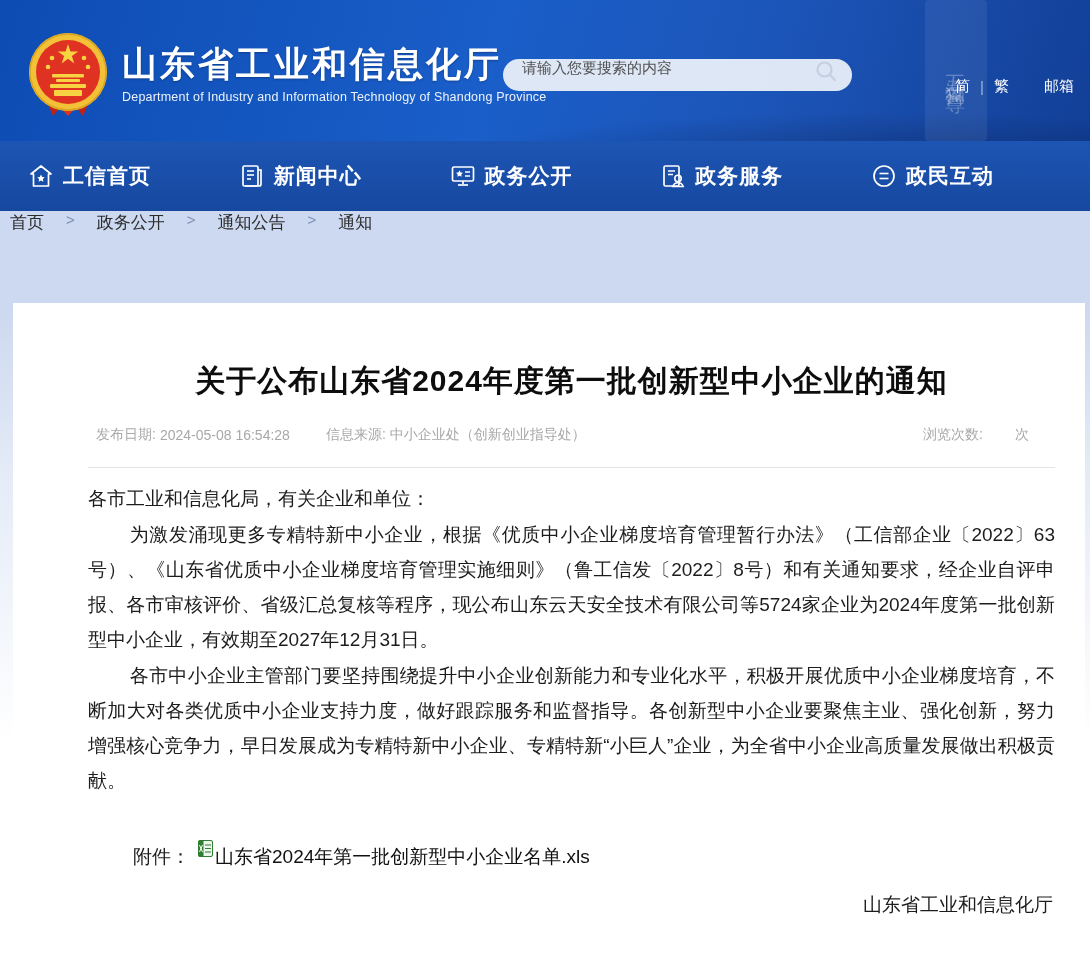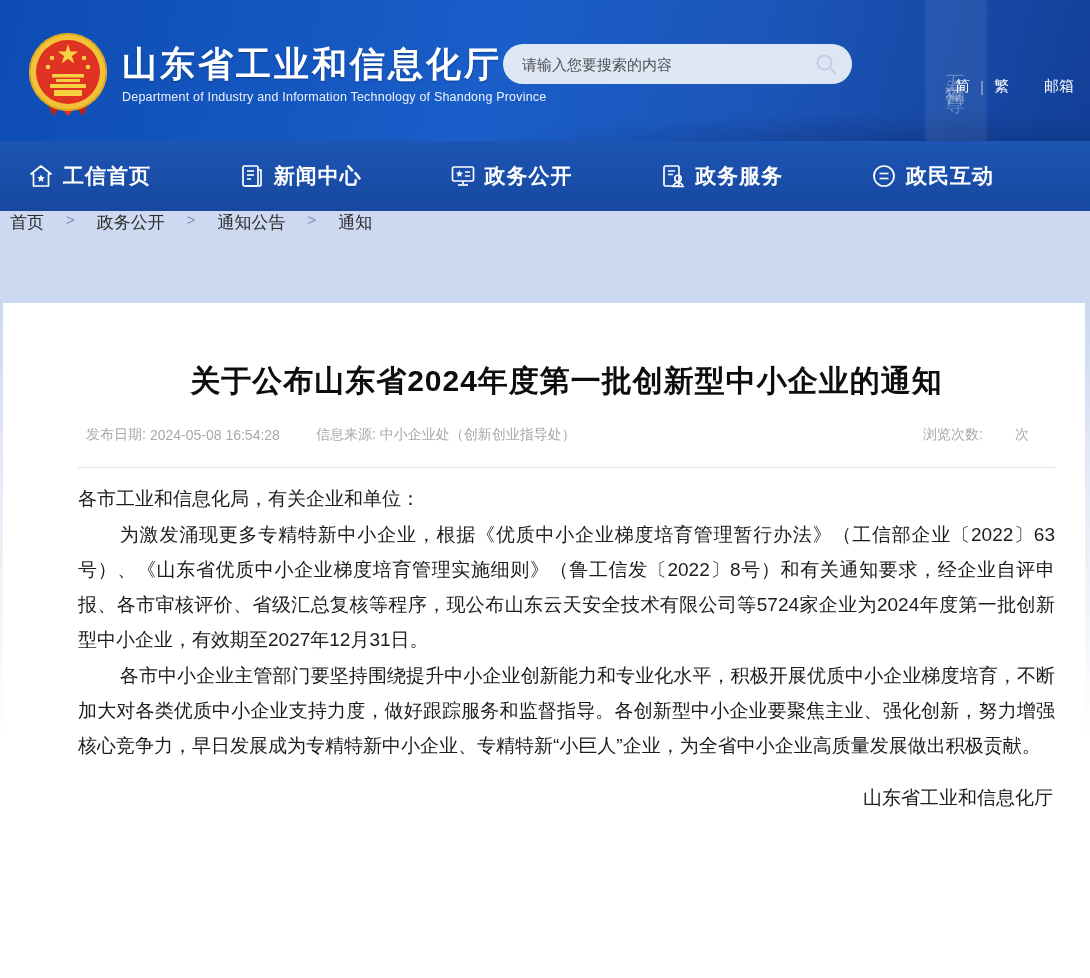--- a/index.html
+++ b/index.html
@@ -26,23 +26,23 @@
     writing-mode:vertical-rl; font-size:20px; color:rgba(255,255,255,.28);
     letter-spacing:6px; z-index:1;
   }
   .header-inner { position:relative; z-index:2; height:100%; }
   .emblem { position:absolute; left:27px; top:32px; width:82px; height:86px; }
   .brand { position:absolute; left:122px; top:44px; color:#fff; }
   .brand-title { font-size:35px; font-weight:bold; letter-spacing:3px; line-height:40px;
     text-shadow:0 1px 2px rgba(0,20,60,.35); white-space:nowrap; }
   .brand-sub { font-size:12.5px; color:rgba(255,255,255,.92); margin-top:6px; letter-spacing:.2px; white-space:nowrap; }
   .searchbox {
-    position:absolute; left:503px; top:44px; width:349px; height:40px;
+    position:absolute; left:503px; top:59px; width:349px; height:32px;
     background:rgba(238,243,250,.92); border-radius:21px;
-    display:flex; align-items:center; padding:0 14px 0 19px;
+    display:flex; align-items:flex-start; padding:0 14px 0 19px;
   }
   .searchbox input {
     flex:1; border:none; outline:none; background:transparent;
     font-size:15px; color:#333; font-family:"Liberation Sans",sans-serif;
   }
   .searchbox input::placeholder { color:#4a4a4a; opacity:.95; }
   .search-btn { width:24px; height:24px; cursor:pointer; flex:none; }
   .langbar { position:absolute; right:16px; top:77px; display:flex; align-items:center;
     color:#fff; font-size:15px; white-space:nowrap; }
   .langbar .lang { cursor:pointer; }
@@ -61,21 +61,21 @@
 
   
   .crumbbar { height:92px; background:#cdd9f0; display:flex; padding-left:10px; }
   .crumbbar .crumb { font-size:17px; color:#2b2b2b; cursor:pointer; }
   .crumbbar .csep { font-size:15px; color:#7d8db0; margin:0 22px; }
 
   
   .main {
     height:675px;
     background:linear-gradient(180deg,#ccd8ef 0%,#e4ebf7 25%,#ffffff 65%);
-    padding:0 5px 0 3px;
+    padding:0 5px 0 13px;
   }
   .card { background:#fff; height:100%; padding:0 30px 0 75px; }
 
   .art-title { padding-top:57px; text-align:center; font-size:30px; font-weight:bold;
     color:#0d0d0d; letter-spacing:1px; line-height:42px; }
   .meta { margin-top:24px; display:flex; align-items:center; color:#a8a8a8; font-size:14px; }
   .meta .grp { display:flex; align-items:center;margin-left:8px; }
   .meta .lbl { margin-right:4px; }
   .meta .src { margin-left:36px; }
   .meta .views { margin-left:auto; margin-right:26px; display:flex;gap:28px; }
@@ -219,18 +219,30 @@
       </div>
 
       <div class="divider"></div>
 
       <div class="body-text">
         <p>各市工业和信息化局，有关企业和单位：</p>
         <p class="indent">为激发涌现更多专精特新中小企业，根据《优质中小企业梯度培育管理暂行办法》（工信部企业〔2022〕63号）、《山东省优质中小企业梯度培育管理实施细则》（鲁工信发〔2022〕8号）和有关通知要求，经企业自评申报、各市审核评价、省级汇总复核等程序，现公布山东云天安全技术有限公司等5724家企业为2024年度第一批创新型中小企业，有效期至2027年12月31日。</p>
         <p class="indent">各市中小企业主管部门要坚持围绕提升中小企业创新能力和专业化水平，积极开展优质中小企业梯度培育，不断加大对各类优质中小企业支持力度，做好跟踪服务和监督指导。各创新型中小企业要聚焦主业、强化创新，努力增强核心竞争力，早日发展成为专精特新中小企业、专精特新“小巨人”企业，为全省中小企业高质量发展做出积极贡献。</p>
       </div>
 
+      <div class="attach">
+        <span>附件：</span>
+        <svg class="xls-icon" viewBox="0 0 15 17">
+          <rect x="0.5" y="0.5" width="14" height="16" rx="1.5" fill="#eaf4ea" stroke="#2e7d32"></rect>
+          <rect x="0.5" y="0.5" width="5" height="16" fill="#2e7d32"></rect>
+          <path d="M1.5 5 L4.5 12 M4.5 5 L1.5 12" stroke="#fff" stroke-width="1"></path>
+          <line x1="7" y1="5" x2="13" y2="5" stroke="#2e7d32" stroke-width="1"></line>
+          <line x1="7" y1="8.5" x2="13" y2="8.5" stroke="#2e7d32" stroke-width="1"></line>
+          <line x1="7" y1="12" x2="13" y2="12" stroke="#2e7d32" stroke-width="1"></line>
+        </svg>
+        <span class="fname">山东省2024年第一批创新型中小企业名单.xls</span>
+      </div>
 
       <div class="sig">山东省工业和信息化厅</div>
 
     </div>
   </div>
 </div>
 
 </body></html>

